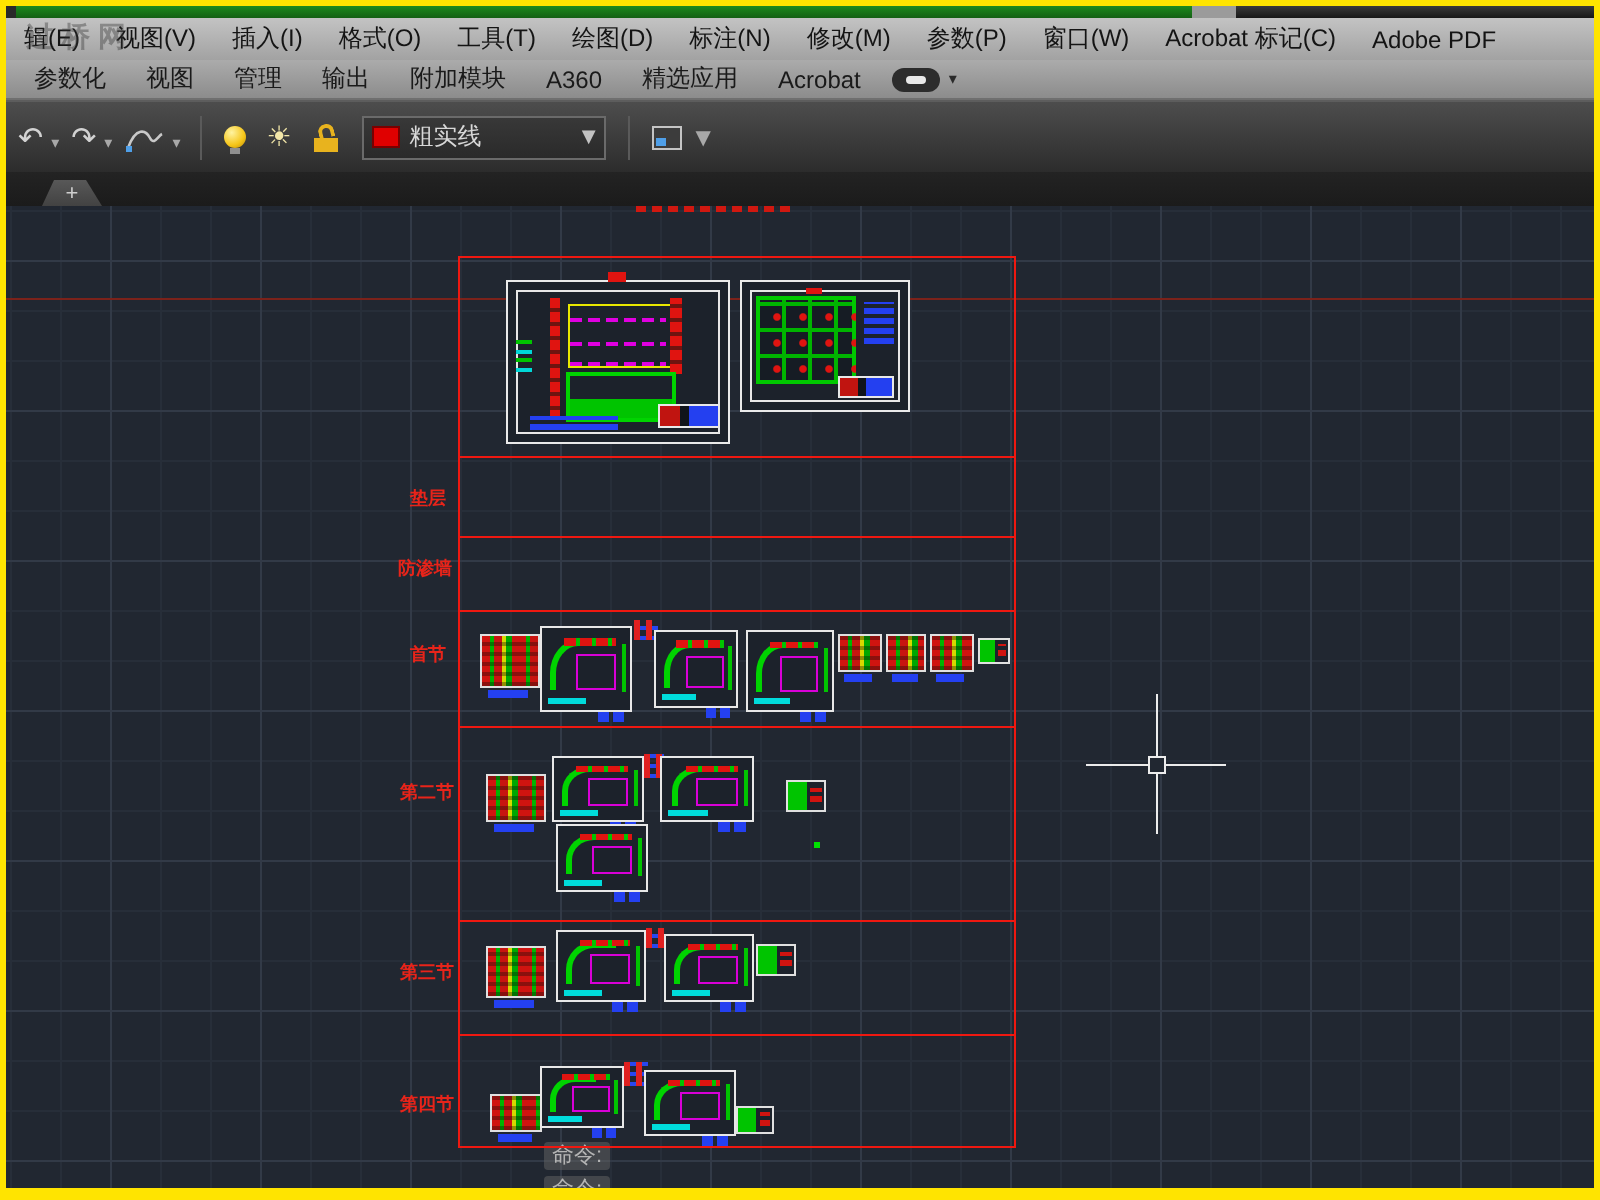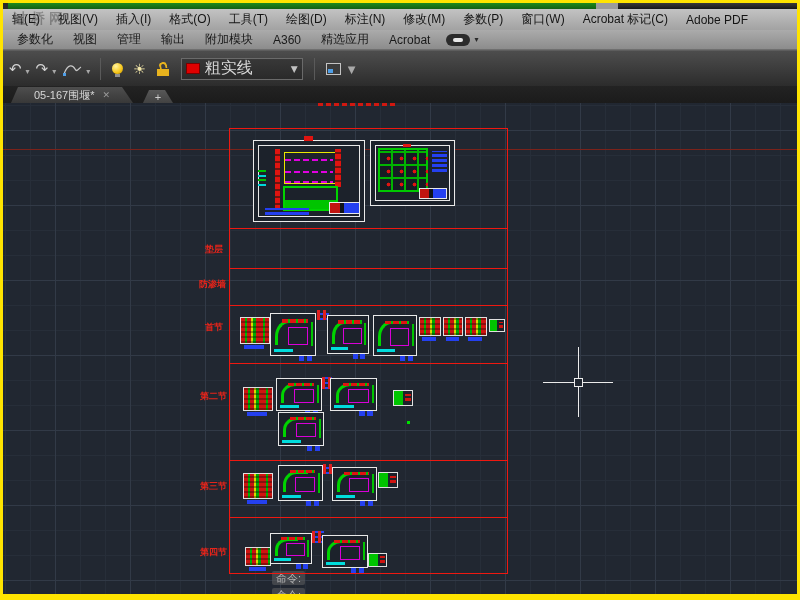--- a/index.html
+++ b/index.html
@@ -49,21 +49,21 @@
   .bulb:after { content:""; position:absolute; left:3px; bottom:-3px; width:5px; height:3px; background:#8f8f8f; }
   .sun { color:#f2e6a8; font-size:14px; font-family:"DejaVu Sans", sans-serif; margin:0 4px; }
   .lock { position:relative; width:13px; height:14px; margin:0 5px; }
   .lock .shackle { position:absolute; left:2px; top:0; width:8px; height:7px;
                    border:2px solid #e8b31e; border-bottom:none; border-radius:5px 5px 0 0; transform:rotate(-14deg); }
   .lock .body { position:absolute; left:0; bottom:0; width:12px; height:7px; background:#e8b31e; }
   .linetype-combo { width:122px; height:22px; background:linear-gradient(#383838,#2a2a2a);
                     border:1px solid #6a6a6a; display:flex; align-items:center; gap:5px;
                     padding:0 4px; margin:0 4px; }
   .swatch-red { width:14px; height:11px; background:#e00000; border:1px solid #7a0000; }
-  .linetype-label { color:#d8d8d8; font-size:16px; flex:1; }
+  .linetype-label { color:#d8d8d8; font-size:12px; flex:1; }
   .combo-caret { color:#c2c2c2; font-size:9px; font-family:"DejaVu Sans", sans-serif; }
   .monitor { width:15px; height:12px; border:1px solid #c4c4c4; background:#3c3c3c; position:relative; margin:0 4px; }
   .monitor:after { content:""; position:absolute; left:1px; bottom:1px; width:5px; height:4px; background:#4f9fe8; }
   .spline-svg { margin-top:2px; }
 
   
   .tabbar { height:17px; background:linear-gradient(#232323,#1b1b1b); display:flex; align-items:flex-end; padding-left:8px; }
   .file-tab { height:16px; min-width:122px; background:linear-gradient(#4e4e4e,#383838);
               clip-path:polygon(7px 0, calc(100% - 11px) 0, 100% 100%, 0 100%);
               color:#d6d6d6; font-size:11px; display:flex; align-items:center;
@@ -222,24 +222,20 @@
       <span class="swatch-red"></span>
       <span class="linetype-label">粗实线</span>
       <span class="combo-caret">▼</span>
     </span>
     <span class="tb-sep"></span>
     <span class="monitor"></span>
     <span class="tb-caret" style="font-size:10px; margin-top:2px">▼</span>
   </div>
 
   <div class="tabbar">
-    <div class="file-tab">
-      <span>05-167围堰*</span>
-      <span class="tab-close">✕</span>
-    </div>
     <div class="new-tab">+</div>
   </div>
 
   <div class="canvas">
     <div class="crosshair">
         <div class="ch-v" style="left: 575px; top: 244px; height: 70px;"></div>
         <div class="ch-h" style="left: 540px; top: 279px; width: 70px;"></div>
         <div class="ch-box" style="left: 571px; top: 275px; width: 9px; height: 9px;"></div>
       </div>
     <div class="cmd-box" id="cmd1" style="left:269px; top:468px;">命令:</div>

